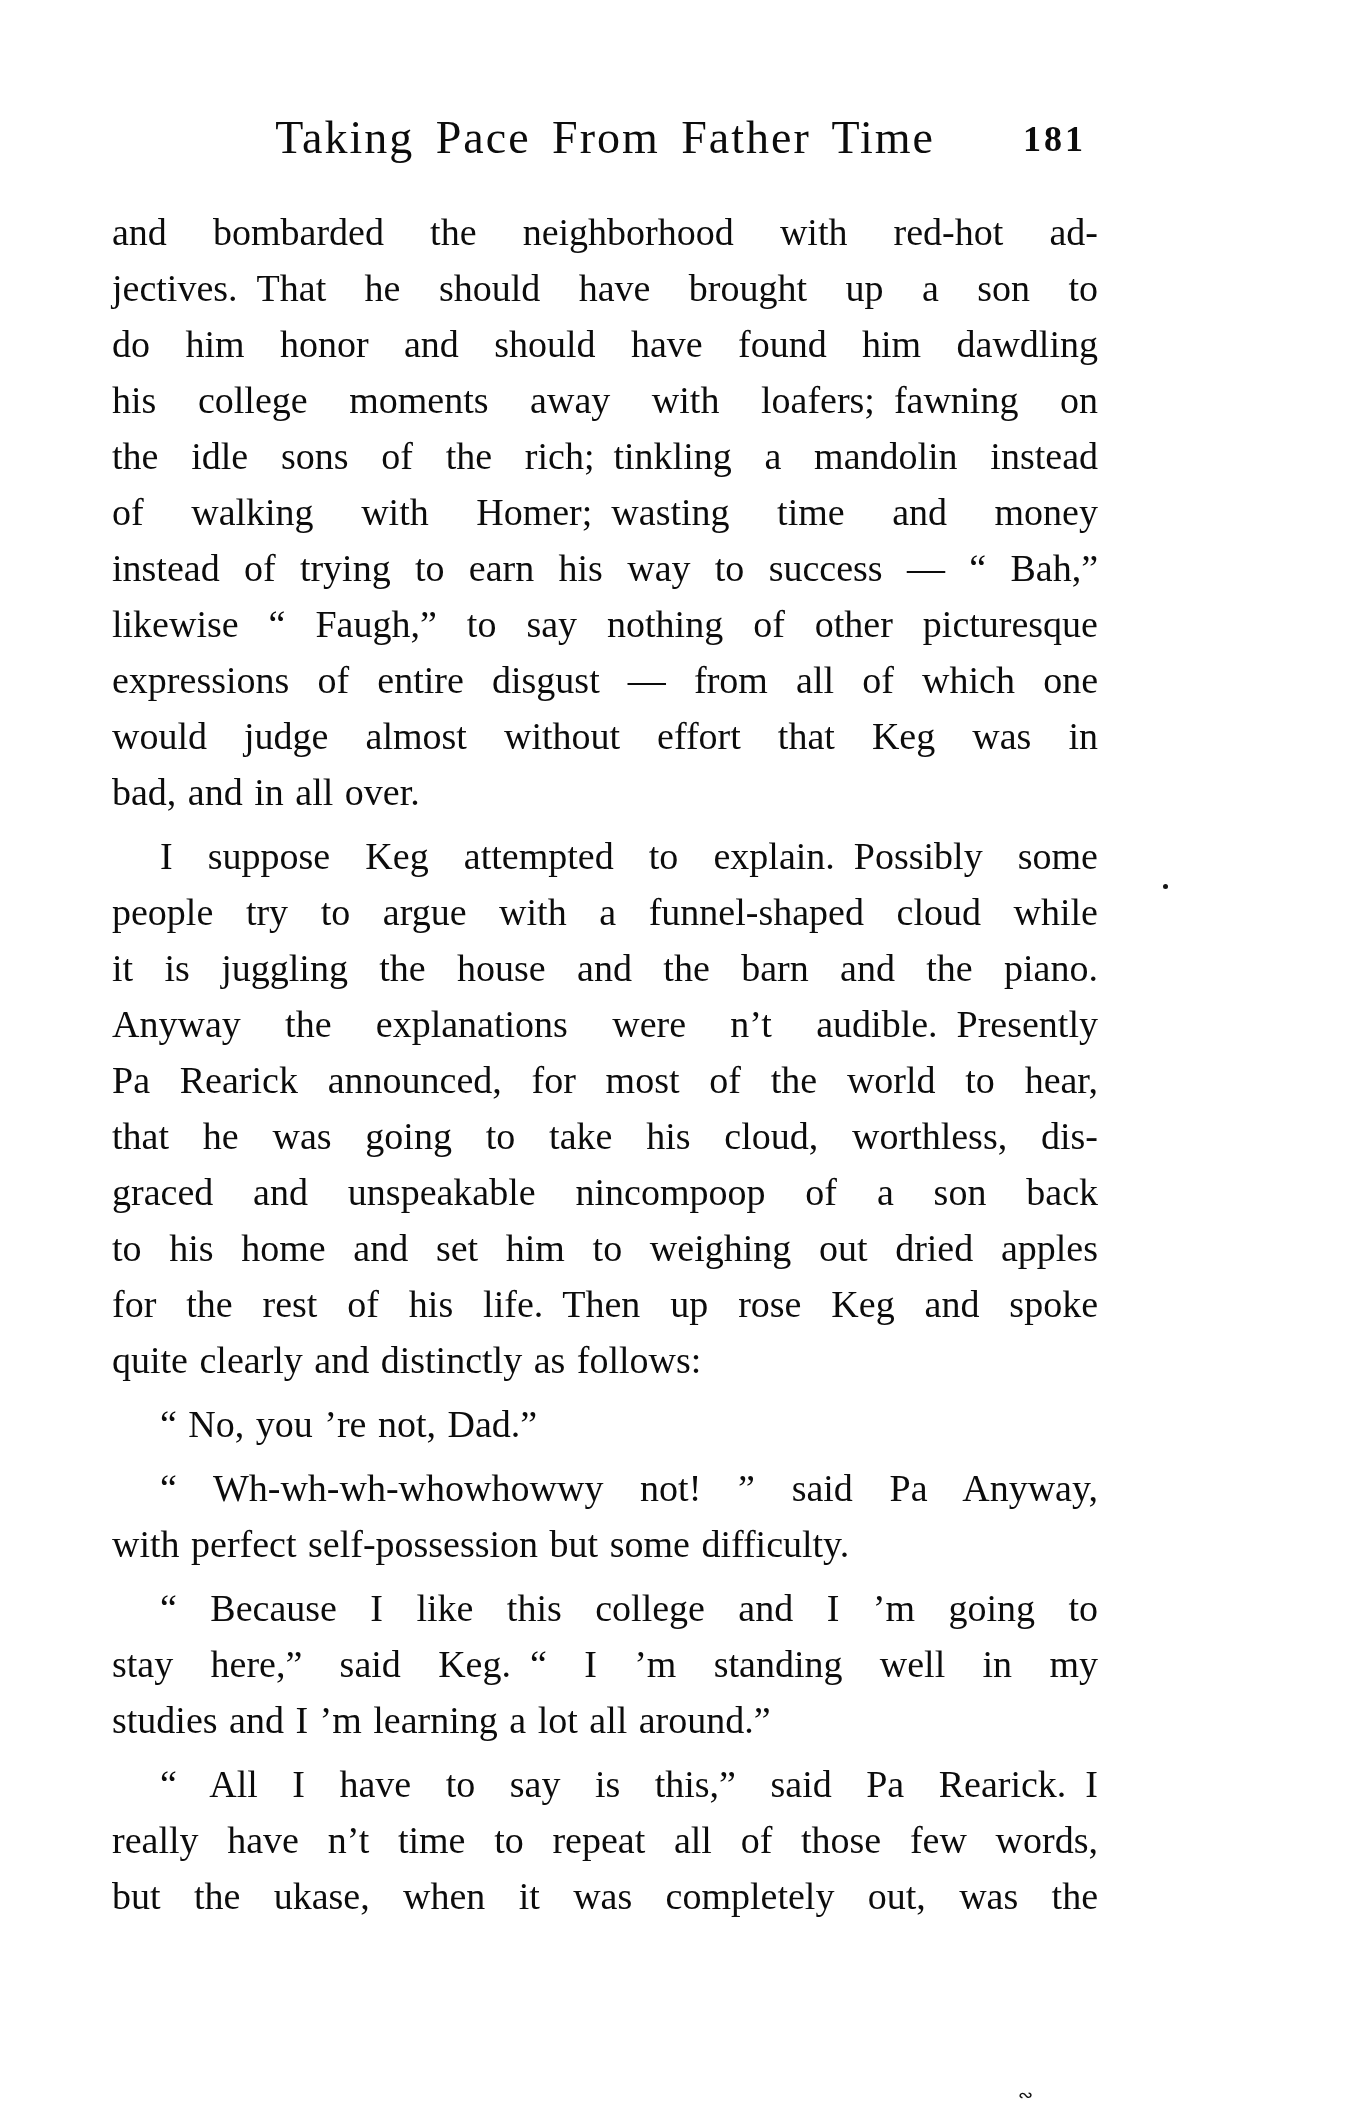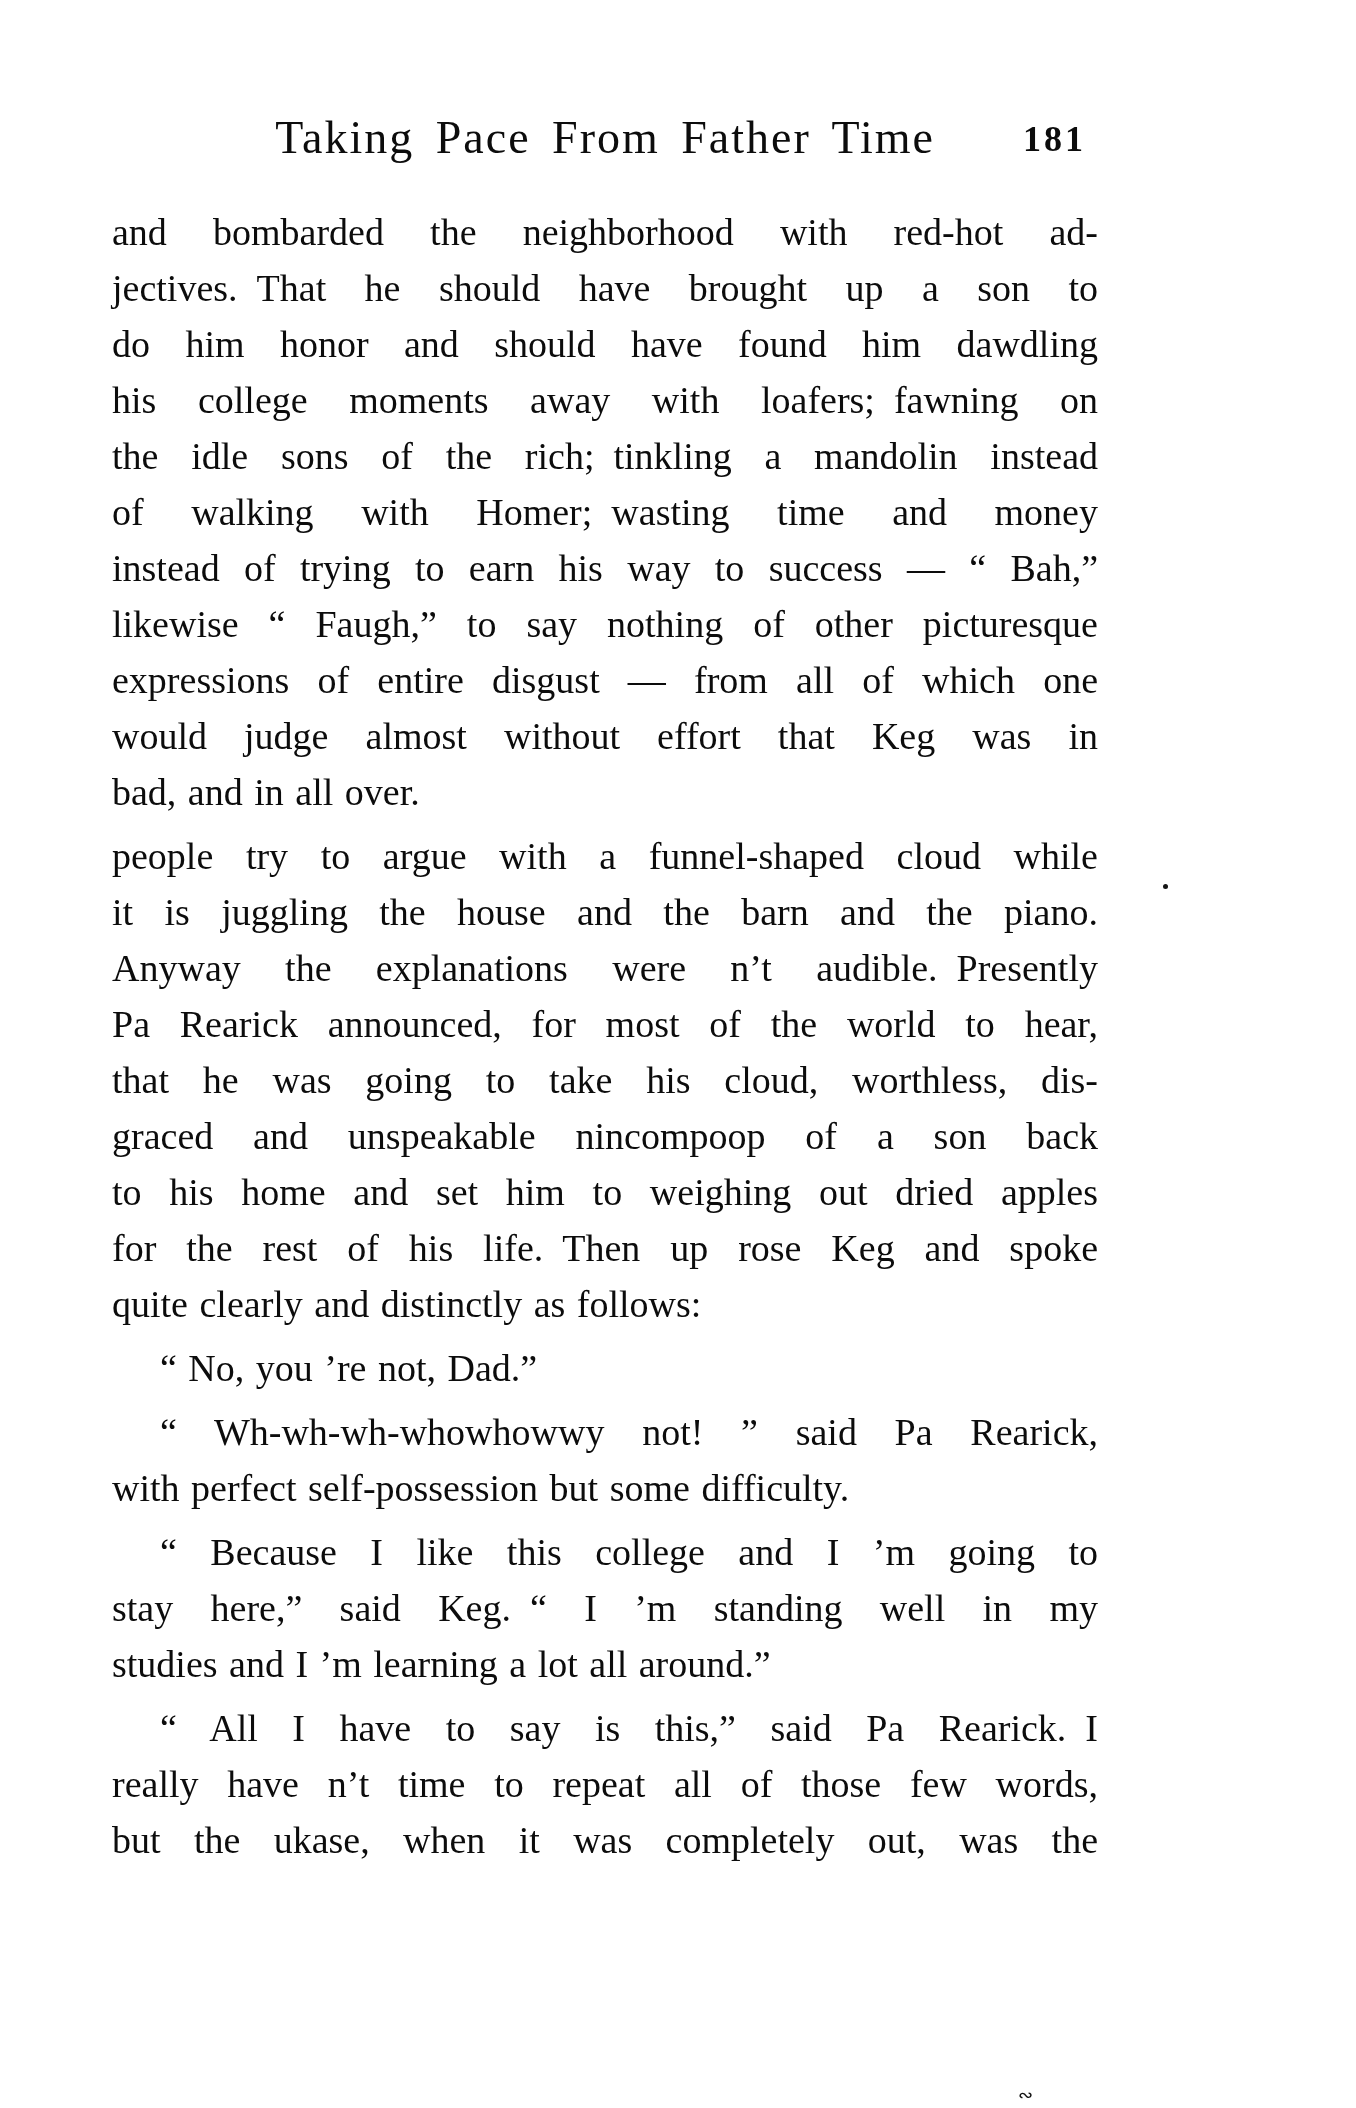--- a/index.html
+++ b/index.html
@@ -58,37 +58,38 @@
       <div class="line">the idle sons of the rich; tinkling a mandolin instead</div>
       <div class="line">of walking with Homer; wasting time and money</div>
       <div class="line">instead of trying to earn his way to success — “ Bah,”</div>
       <div class="line">likewise “ Faugh,” to say nothing of other picturesque</div>
       <div class="line">expressions of entire disgust — from all of which one</div>
       <div class="line">would judge almost without effort that Keg was in</div>
       <div class="line end">bad, and in all over.</div>
     </div>
 
     <div class="para">
+      <div class="line indent">I suppose Keg attempted to explain. Possibly some</div>
       <div class="line">people try to argue with a funnel-shaped cloud while</div>
       <div class="line">it is juggling the house and the barn and the piano.</div>
       <div class="line">Anyway the explanations were n’t audible. Presently</div>
       <div class="line">Pa Rearick announced, for most of the world to hear,</div>
       <div class="line">that he was going to take his cloud, worthless, dis-</div>
       <div class="line">graced and unspeakable nincompoop of a son back</div>
       <div class="line">to his home and set him to weighing out dried apples</div>
       <div class="line">for the rest of his life. Then up rose Keg and spoke</div>
       <div class="line end">quite clearly and distinctly as follows:</div>
     </div>
 
     <div class="para">
       <div class="line end indent">“ No, you ’re not, Dad.”</div>
     </div>
 
     <div class="para">
-      <div class="line indent">“ Wh-wh-wh-whowhowwy not! ” said Pa Rearick,</div>
+      <div class="line indent">“ Wh-wh-wh-whowhowwy not! ” said Pa Anyway,</div>
       <div class="line end">with perfect self-possession but some difficulty.</div>
     </div>
 
     <div class="para">
       <div class="line indent">“ Because I like this college and I ’m going to</div>
       <div class="line">stay here,” said Keg. “ I ’m standing well in my</div>
       <div class="line end">studies and I ’m learning a lot all around.”</div>
     </div>
 
     <div class="para">

